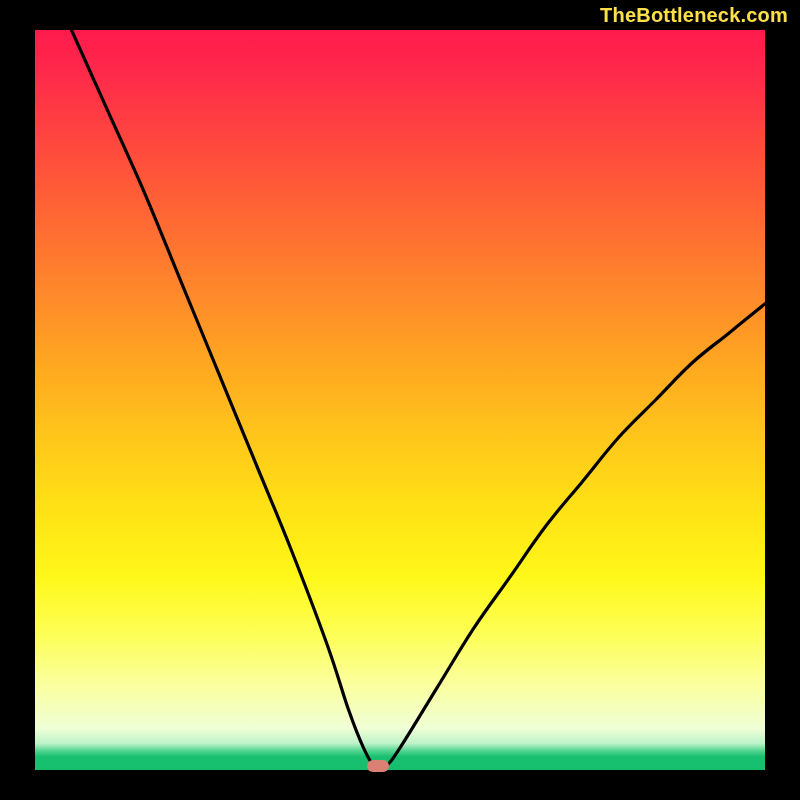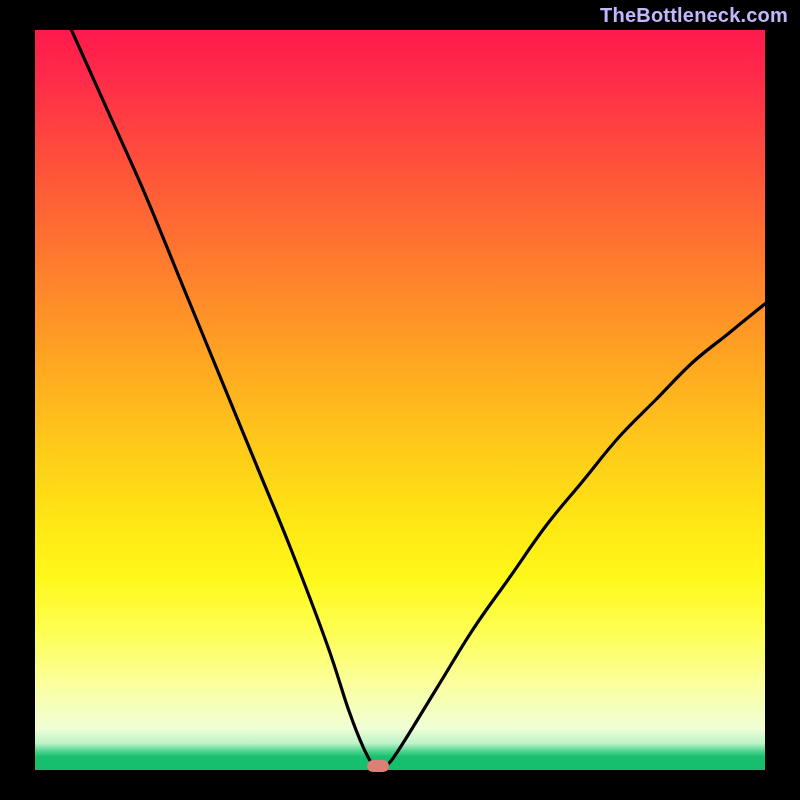--- a/index.html
+++ b/index.html
@@ -14,21 +14,21 @@
   .frame {
     position: relative;
     width: 800px;
     height: 800px;
     background: #000;
   }
   .watermark {
     position: absolute;
     top: 4px;
     right: 12px;
-    color: #c4b5fd;
+    color: #fde047;
     font-size: 20px;
     font-weight: 600;
     letter-spacing: 0.2px;
     user-select: none;
   }
   .plot-area {
     position: absolute;
     left: 35px;
     top: 30px;
     width: 730px;

